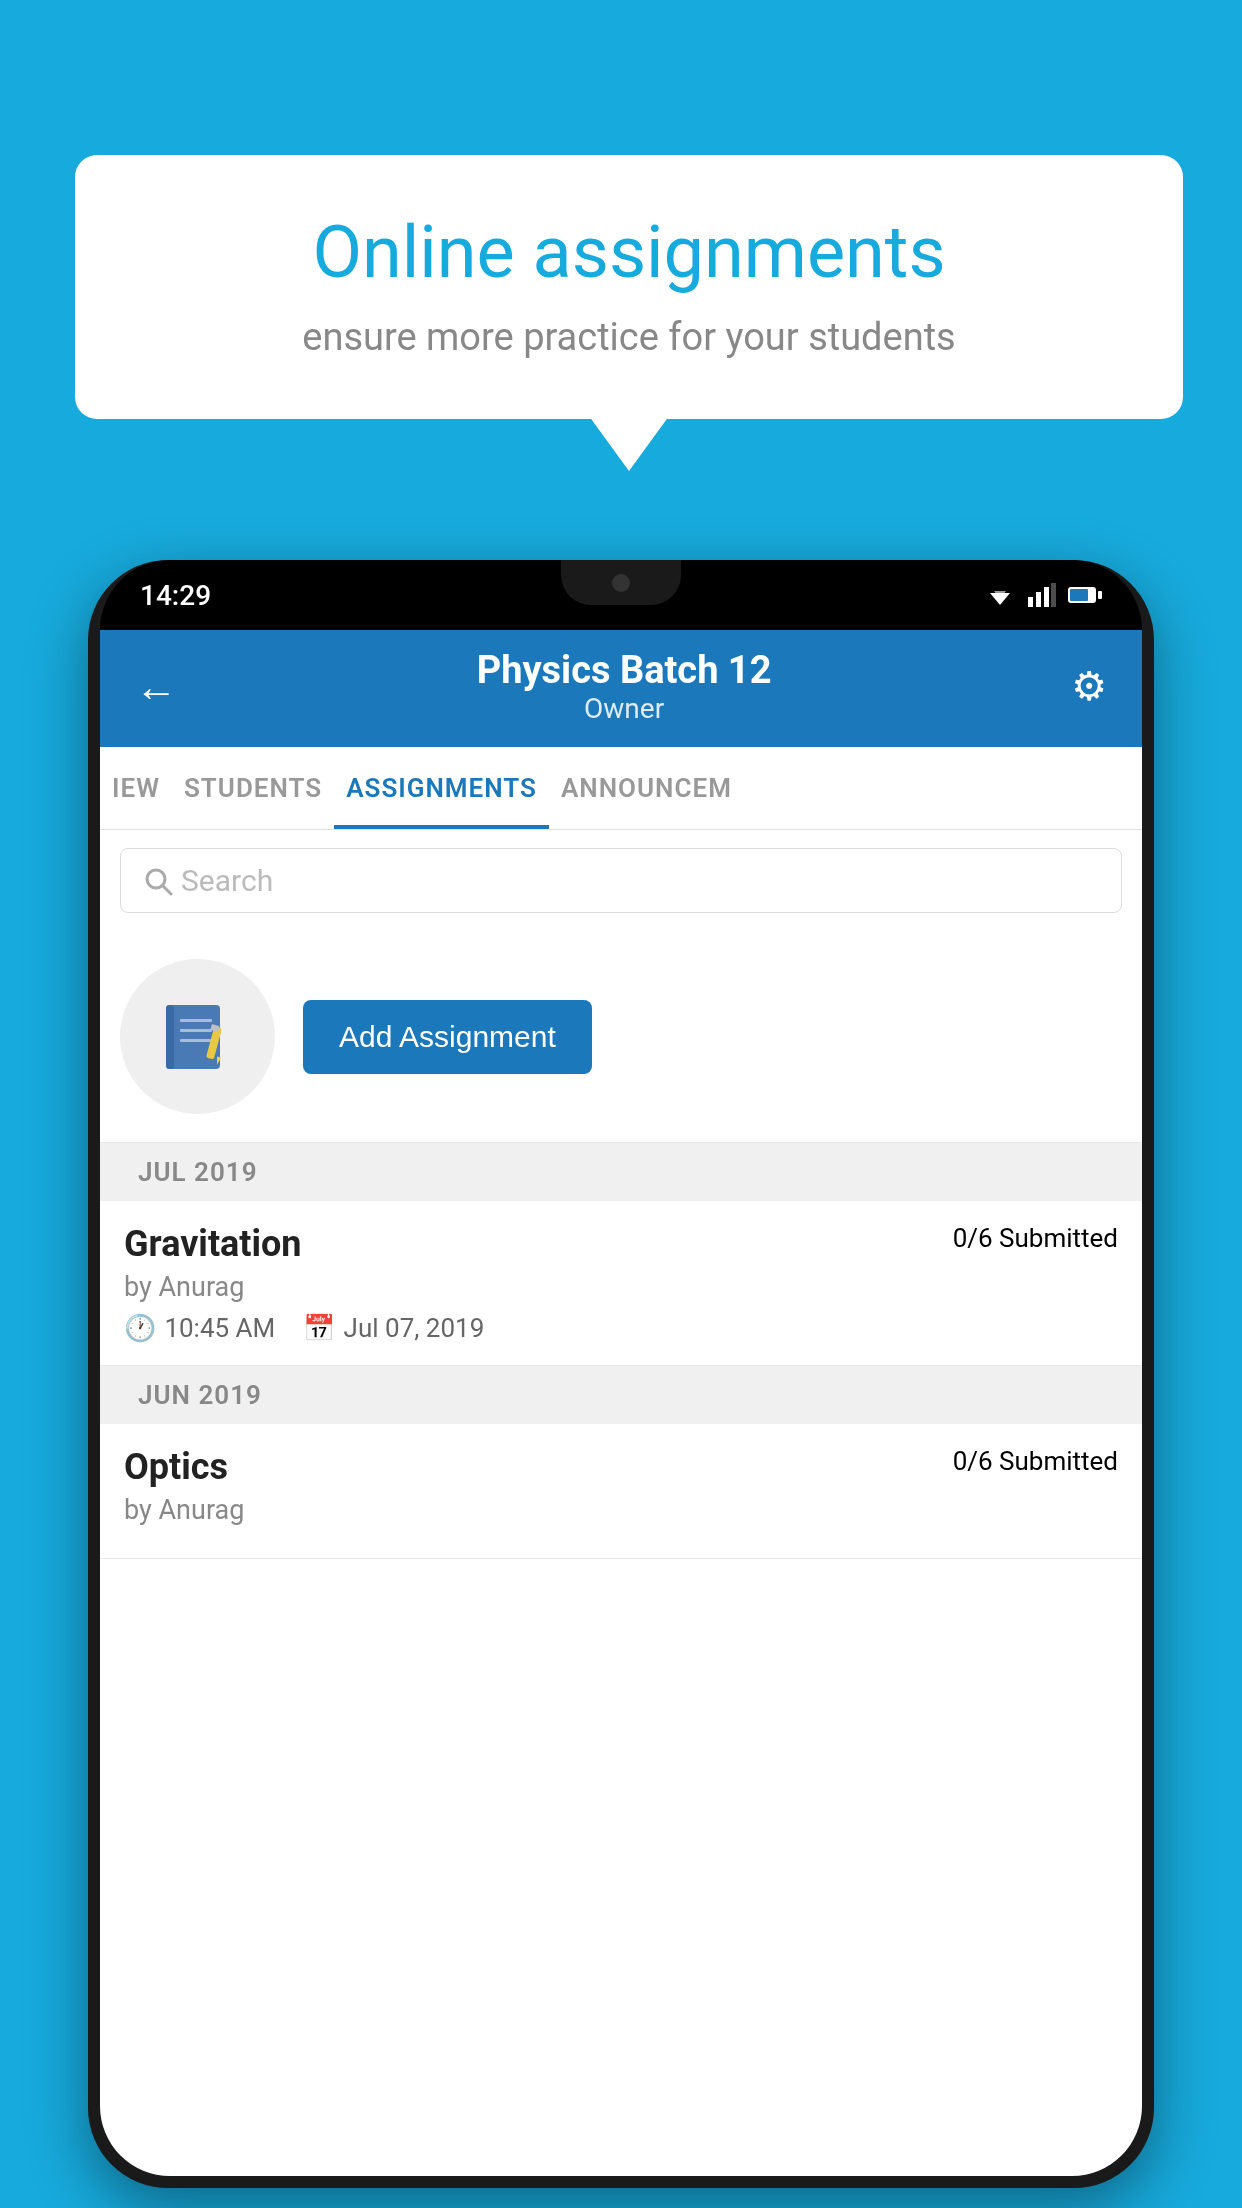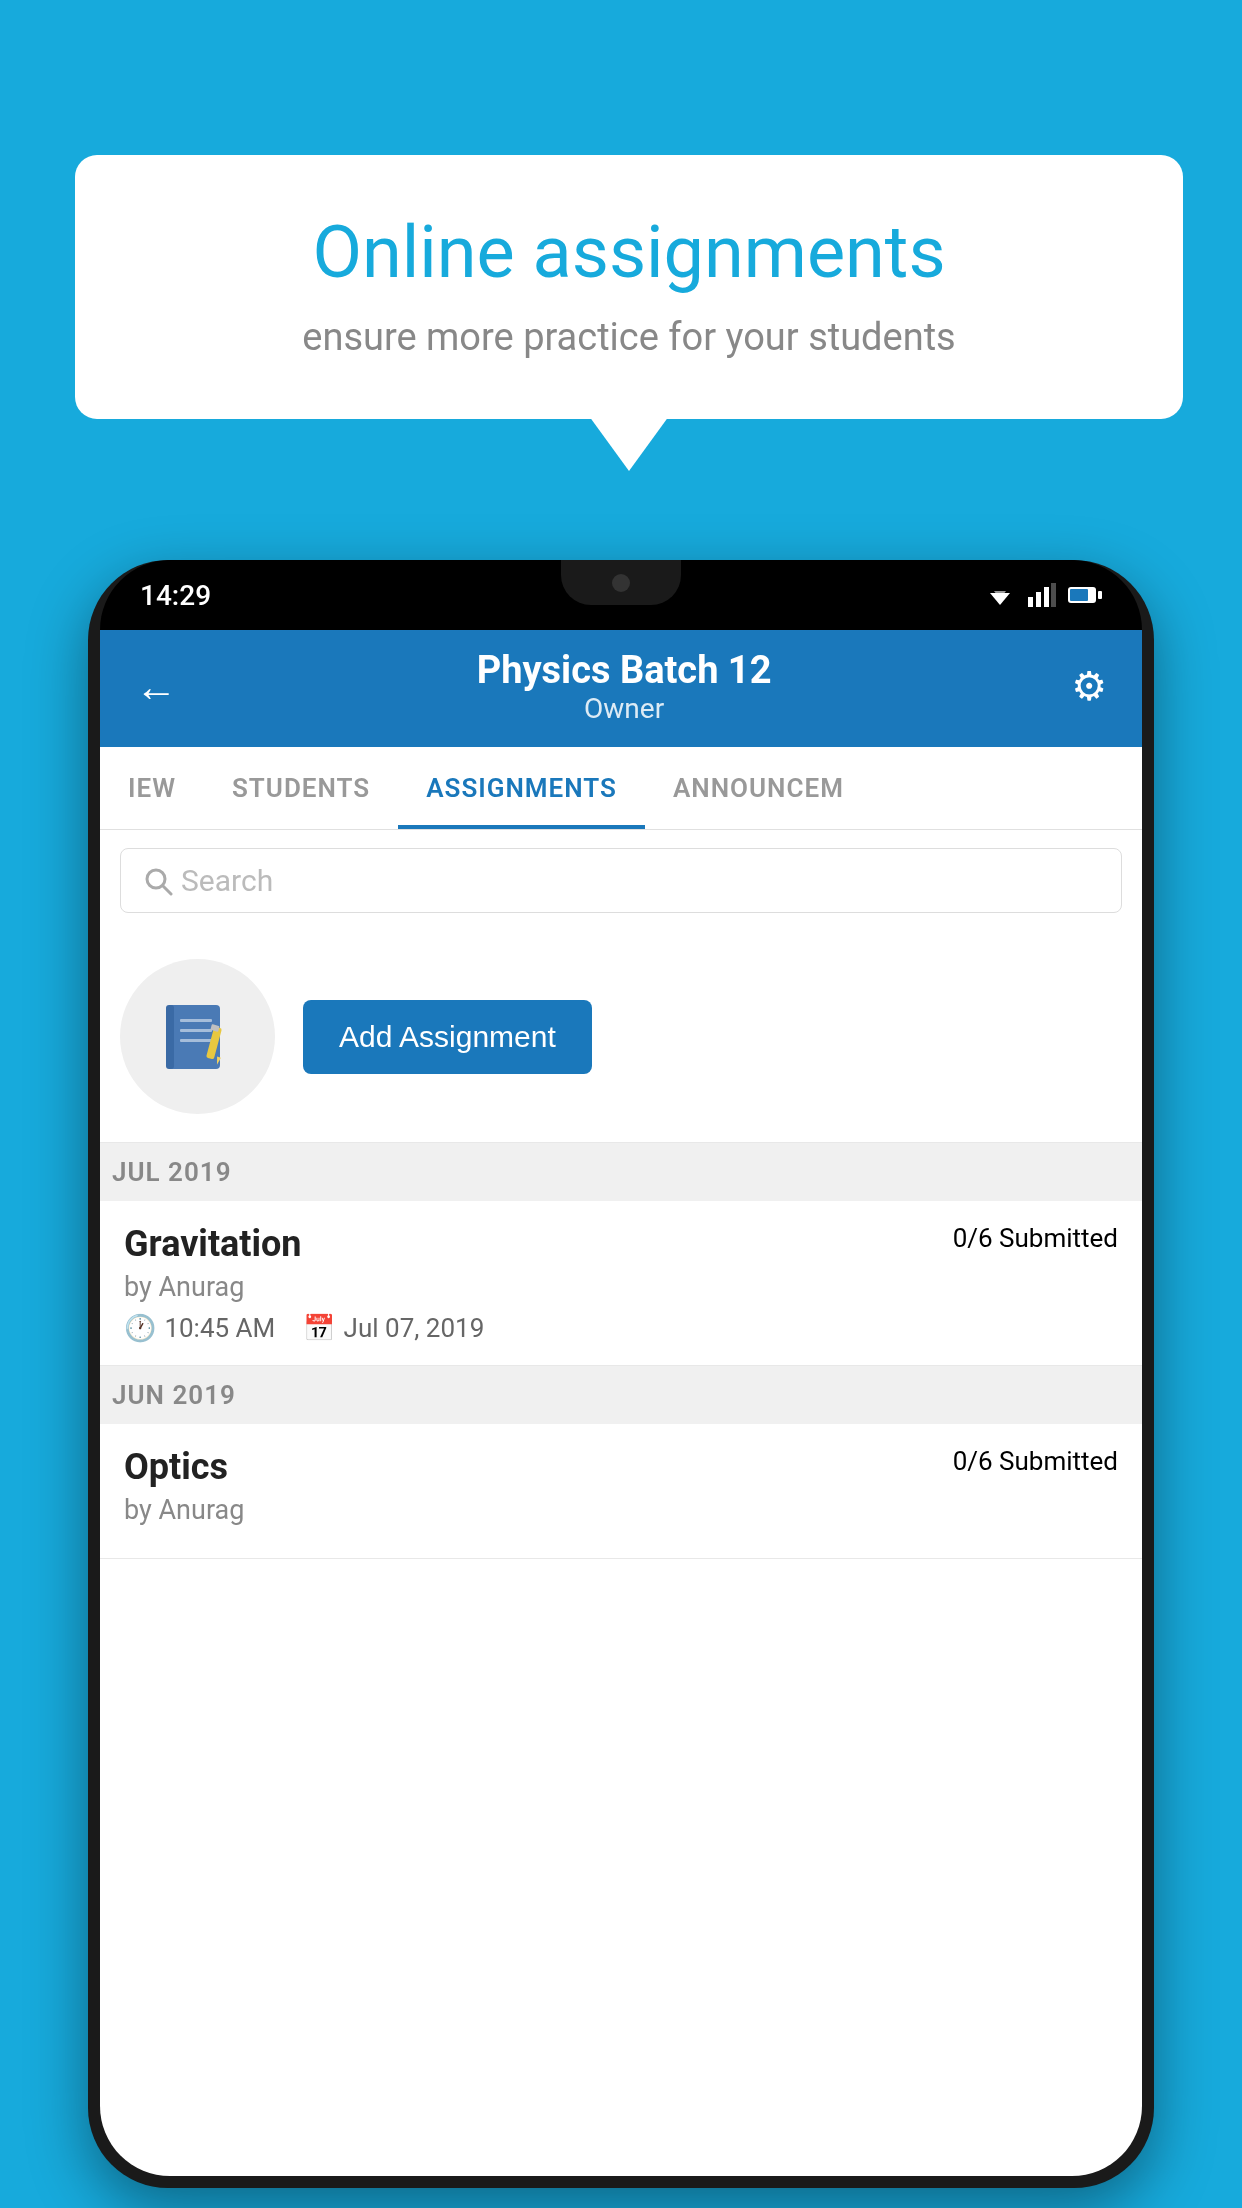--- a/index.html
+++ b/index.html
@@ -160,21 +160,21 @@
     }
 
     
     .tabs-bar {
       background: white;
       display: flex;
       border-bottom: 1px solid #e0e0e0;
     }
 
     .tab-item {
-      padding: 26px 28px;
+      padding: 26px 12px;
       font-size: 26px;
       color: #999;
       font-weight: 600;
       letter-spacing: 1px;
       position: relative;
       cursor: pointer;
       white-space: nowrap;
     }
 
     .tab-item.active {
@@ -258,21 +258,21 @@
       border-radius: 8px;
       padding: 20px 36px;
       font-size: 30px;
       font-weight: 500;
       cursor: pointer;
     }
 
     
     .month-header {
       background: #f0f0f0;
-      padding: 14px 12px;
+      padding: 14px 38px;
       font-size: 26px;
       color: #888;
       font-weight: 600;
       letter-spacing: 1px;
     }
 
     
     .assignment-item {
       background: white;
       padding: 22px 24px;

